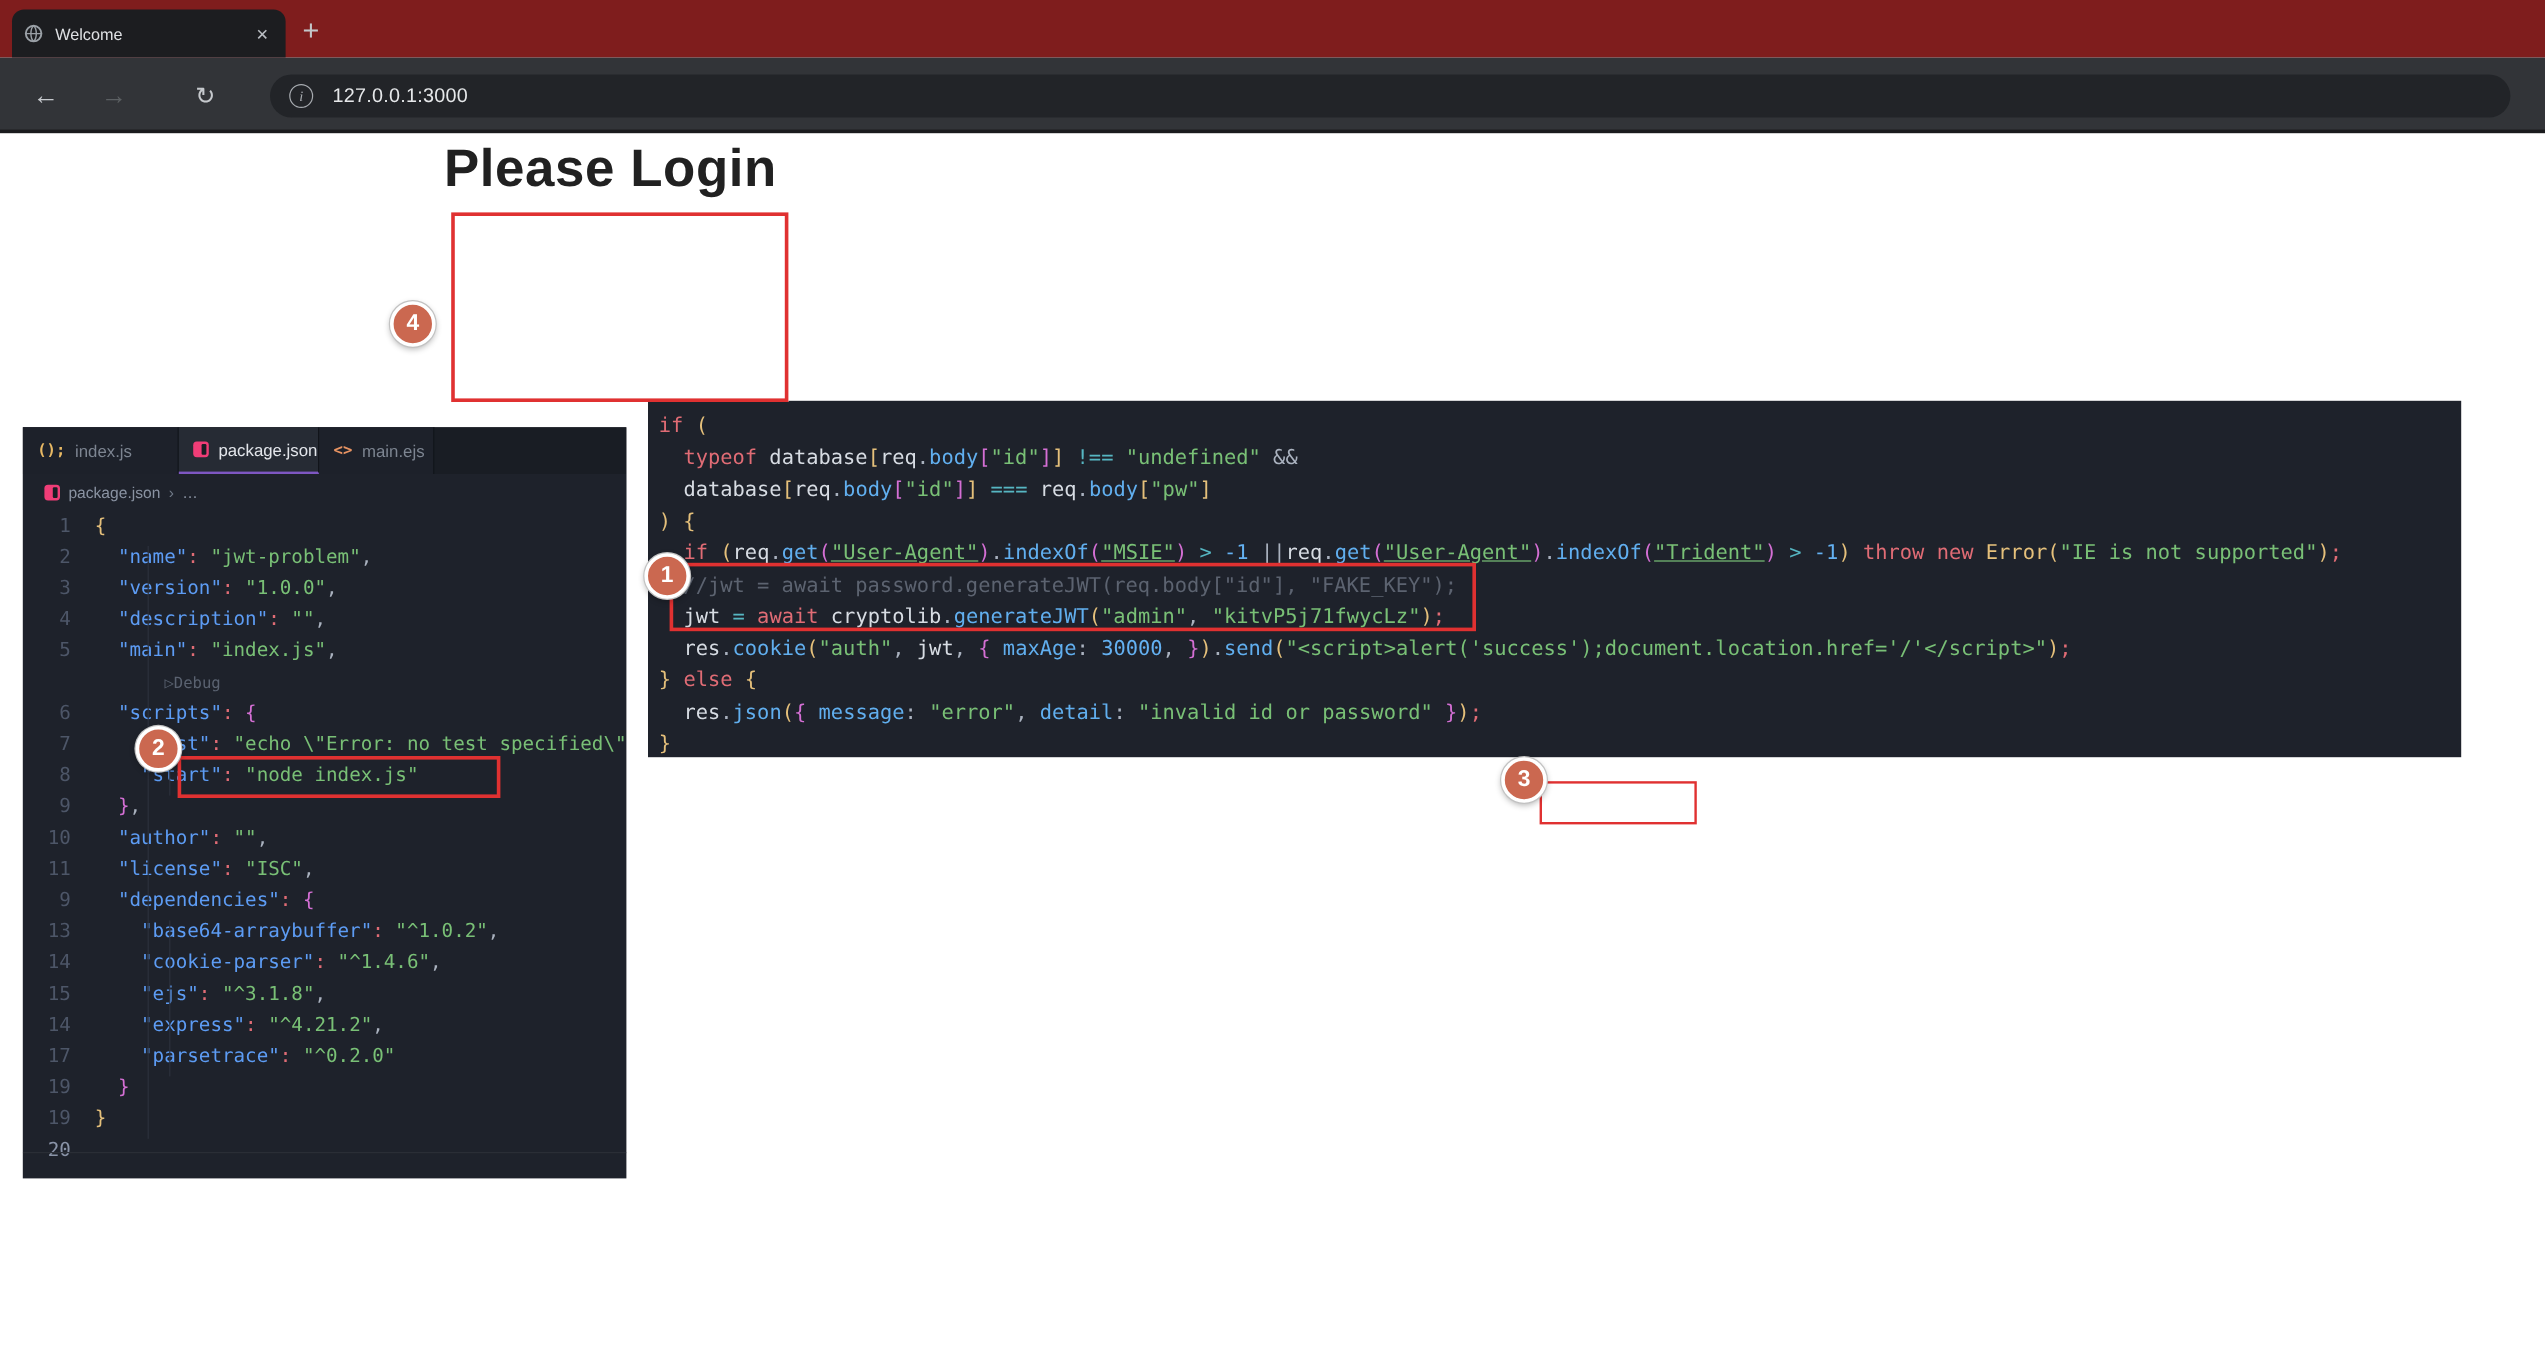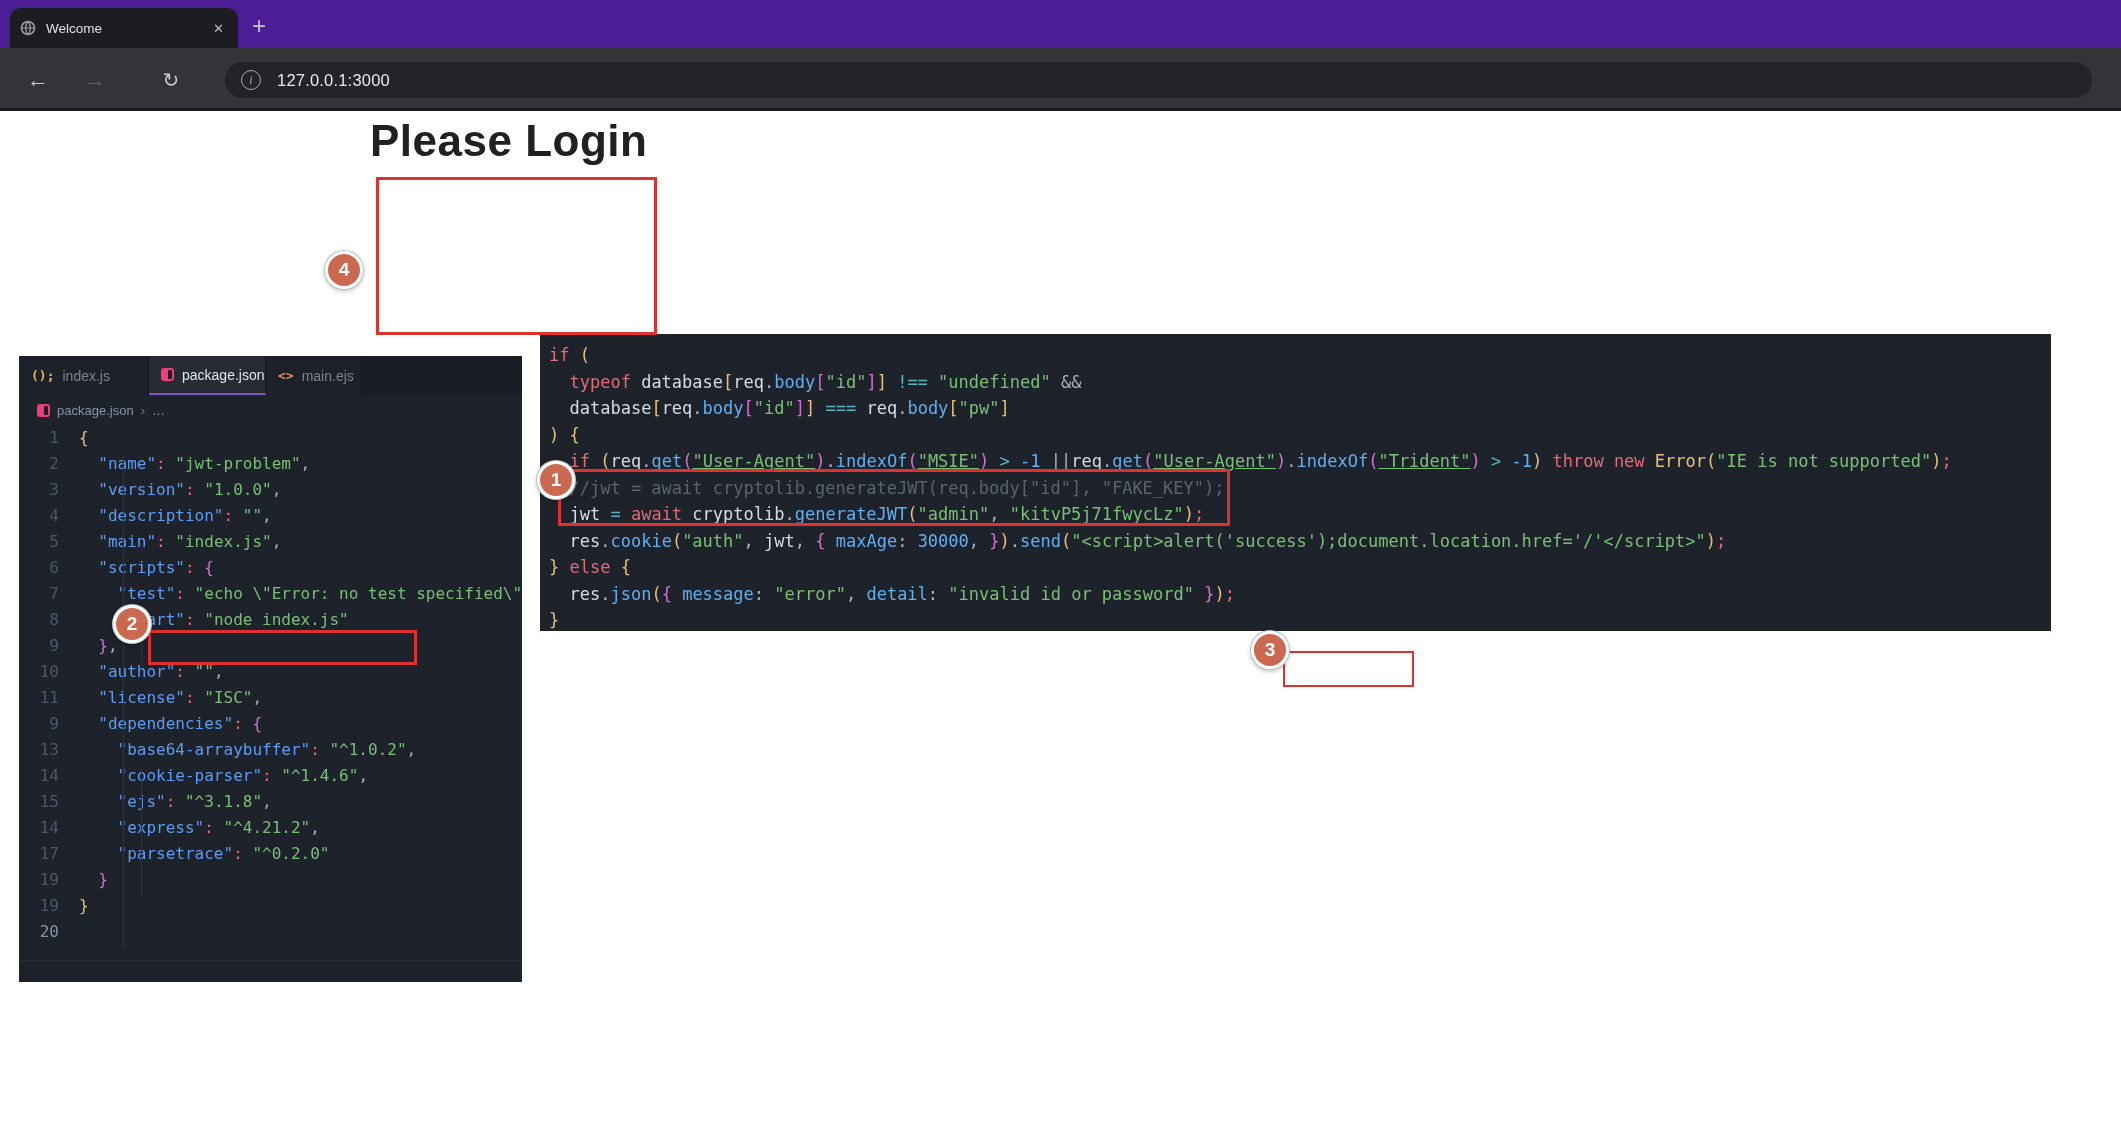--- a/index.html
+++ b/index.html
@@ -1,20 +1,20 @@
 <!DOCTYPE html>
 <html><head>
 <meta charset="utf-8">
 <style>
   html,body{margin:0;padding:0;background:#fff;}
   #canvas{position:relative;width:2121px;height:1127px;overflow:hidden;background:#fff;
           font-family:"Liberation Sans",sans-serif;}
 
   
-  .tabstrip{position:absolute;left:0;top:0;width:2121px;height:48px;background:#4c1d95;}
+  .tabstrip{position:absolute;left:0;top:0;width:2121px;height:48px;background:#7f1d1d;}
   .btab{position:absolute;left:10px;top:8px;width:228px;height:40px;background:#1c1d20;
         border-radius:10px 10px 0 0;display:flex;align-items:center;padding:0 10px;box-sizing:border-box;}
   .btab .title{color:#dfe1e4;font-size:13.5px;margin-left:10px;flex:1;}
   .btab .x{color:#b9bdc2;font-size:13px;padding:2px 4px;}
   .newtab{position:absolute;left:252px;top:12px;color:#c3c6c9;font-size:24px;font-weight:300;}
   .toolbar{position:absolute;left:0;top:48px;width:2121px;height:62px;background:#323438;}
   .navic{position:absolute;top:62px;height:36px;display:flex;align-items:center;justify-content:center;width:36px;font-size:22px;color:#c6c9cd;}
   .urlpill{position:absolute;left:225px;top:62px;width:1867px;height:36px;border-radius:18px;background:#222428;
            display:flex;align-items:center;}
   .infoic{width:18px;height:18px;border:1.6px solid #a7abb0;border-radius:50%;color:#a7abb0;
@@ -140,20 +140,21 @@
     </div>
     <div class="vguide" style="left:104px;top:99px;height:494px;"></div>
     <div class="vguide" style="left:122px;top:255px;height:52px;"></div>
     <div class="vguide" style="left:122px;top:411px;height:130px;"></div>
     <div class="veditor">
         <div class="crow"><span class="ln">1</span><span class="cline"><span class="tk-b1">{</span></span></div>
         <div class="crow"><span class="ln">2</span><span class="cline"><span class="tk-p">  </span><span class="tk-key">"name"</span><span class="tk-col">:</span><span class="tk-p"> </span><span class="tk-str">"jwt-problem"</span><span class="tk-p">,</span></span></div>
         <div class="crow"><span class="ln">3</span><span class="cline"><span class="tk-p">  </span><span class="tk-key">"version"</span><span class="tk-col">:</span><span class="tk-p"> </span><span class="tk-str">"1.0.0"</span><span class="tk-p">,</span></span></div>
         <div class="crow"><span class="ln">4</span><span class="cline"><span class="tk-p">  </span><span class="tk-key">"description"</span><span class="tk-col">:</span><span class="tk-p"> </span><span class="tk-str">""</span><span class="tk-p">,</span></span></div>
         <div class="crow"><span class="ln">5</span><span class="cline"><span class="tk-p">  </span><span class="tk-key">"main"</span><span class="tk-col">:</span><span class="tk-p"> </span><span class="tk-str">"index.js"</span><span class="tk-p">,</span></span></div>
+        <div class="lensrow"><span class="lens">▷Debug</span></div>
         <div class="crow"><span class="ln">6</span><span class="cline"><span class="tk-p">  </span><span class="tk-key">"scripts"</span><span class="tk-col">:</span><span class="tk-p"> </span><span class="tk-b2">{</span></span></div>
         <div class="crow"><span class="ln">7</span><span class="cline"><span class="tk-p">    </span><span class="tk-key">"test"</span><span class="tk-col">:</span><span class="tk-p"> </span><span class="tk-str">"echo \"Error: no test specified\" &amp;&amp; exit 1"</span></span></div>
         <div class="crow"><span class="ln">8</span><span class="cline"><span class="tk-p">    </span><span class="tk-key">"start"</span><span class="tk-col">:</span><span class="tk-p"> </span><span class="tk-str">"node index.js"</span></span></div>
         <div class="crow"><span class="ln">9</span><span class="cline"><span class="tk-p">  </span><span class="tk-b2">}</span><span class="tk-p">,</span></span></div>
         <div class="crow"><span class="ln">10</span><span class="cline"><span class="tk-p">  </span><span class="tk-key">"author"</span><span class="tk-col">:</span><span class="tk-p"> </span><span class="tk-str">""</span><span class="tk-p">,</span></span></div>
         <div class="crow"><span class="ln">11</span><span class="cline"><span class="tk-p">  </span><span class="tk-key">"license"</span><span class="tk-col">:</span><span class="tk-p"> </span><span class="tk-str">"ISC"</span><span class="tk-p">,</span></span></div>
         <div class="crow"><span class="ln">9</span><span class="cline"><span class="tk-p">  </span><span class="tk-key">"dependencies"</span><span class="tk-col">:</span><span class="tk-p"> </span><span class="tk-b2">{</span></span></div>
         <div class="crow"><span class="ln">13</span><span class="cline"><span class="tk-p">    </span><span class="tk-key">"base64-arraybuffer"</span><span class="tk-col">:</span><span class="tk-p"> </span><span class="tk-str">"^1.0.2"</span><span class="tk-p">,</span></span></div>
         <div class="crow"><span class="ln">14</span><span class="cline"><span class="tk-p">    </span><span class="tk-key">"cookie-parser"</span><span class="tk-col">:</span><span class="tk-p"> </span><span class="tk-str">"^1.4.6"</span><span class="tk-p">,</span></span></div>
         <div class="crow"><span class="ln">15</span><span class="cline"><span class="tk-p">    </span><span class="tk-key">"ejs"</span><span class="tk-col">:</span><span class="tk-p"> </span><span class="tk-str">"^3.1.8"</span><span class="tk-p">,</span></span></div>
@@ -165,21 +166,21 @@
       </div>
     <div class="vbottom"></div>
   </div>
 
   <div class="snippet">
       <div class="crow"><span class="cline"><span class="tk-kw">if</span><span class="tk-p"> </span><span class="tk-b1">(</span></span></div>
       <div class="crow"><span class="cline"><span class="tk-p">  </span><span class="tk-kw">typeof</span><span class="tk-var"> database</span><span class="tk-b1">[</span><span class="tk-var">req</span><span class="tk-p">.</span><span class="tk-fn">body</span><span class="tk-b2">[</span><span class="tk-str">"id"</span><span class="tk-b2">]</span><span class="tk-b1">]</span><span class="tk-op"> !== </span><span class="tk-str">"undefined"</span><span class="tk-p"> &amp;&amp;</span></span></div>
       <div class="crow"><span class="cline"><span class="tk-p">  </span><span class="tk-var">database</span><span class="tk-b1">[</span><span class="tk-var">req</span><span class="tk-p">.</span><span class="tk-fn">body</span><span class="tk-b2">[</span><span class="tk-str">"id"</span><span class="tk-b2">]</span><span class="tk-b1">]</span><span class="tk-op"> === </span><span class="tk-var">req</span><span class="tk-p">.</span><span class="tk-fn">body</span><span class="tk-b1">[</span><span class="tk-str">"pw"</span><span class="tk-b1">]</span></span></div>
       <div class="crow"><span class="cline"><span class="tk-b1">) {</span></span></div>
       <div class="crow"><span class="cline"><span class="tk-p">  </span><span class="tk-kw">if</span><span class="tk-p"> </span><span class="tk-b1">(</span><span class="tk-var">req</span><span class="tk-p">.</span><span class="tk-fn">get</span><span class="tk-b2">(</span><span class="tk-strU">"User-Agent"</span><span class="tk-b2">)</span><span class="tk-p">.</span><span class="tk-fn">indexOf</span><span class="tk-b2">(</span><span class="tk-strU">"MSIE"</span><span class="tk-b2">)</span><span class="tk-op"> &gt; </span><span class="tk-num">-1</span><span class="tk-p"> ||</span><span class="tk-var">req</span><span class="tk-p">.</span><span class="tk-fn">get</span><span class="tk-b2">(</span><span class="tk-strU">"User-Agent"</span><span class="tk-b2">)</span><span class="tk-p">.</span><span class="tk-fn">indexOf</span><span class="tk-b2">(</span><span class="tk-strU">"Trident"</span><span class="tk-b2">)</span><span class="tk-op"> &gt; </span><span class="tk-num">-1</span><span class="tk-b1">)</span><span class="tk-kw"> throw new</span><span class="tk-cls"> Error</span><span class="tk-b1">(</span><span class="tk-str">"IE is not supported"</span><span class="tk-b1">)</span><span class="tk-kw">;</span></span></div>
-      <div class="crow"><span class="cline"><span class="tk-cm">  //jwt = await cryptolib.generateJWT(req.body["id"], "FAKE_KEY");</span></span></div>
+      <div class="crow"><span class="cline"><span class="tk-cm">  //jwt = await password.generateJWT(req.body["id"], "FAKE_KEY");</span></span></div>
       <div class="crow"><span class="cline"><span class="tk-p">  </span><span class="tk-var">jwt</span><span class="tk-op"> = </span><span class="tk-kw">await</span><span class="tk-var"> cryptolib</span><span class="tk-p">.</span><span class="tk-fn">generateJWT</span><span class="tk-b1">(</span><span class="tk-str">"admin"</span><span class="tk-p">, </span><span class="tk-str">"kitvP5j71fwycLz"</span><span class="tk-b1">)</span><span class="tk-kw">;</span></span></div>
       <div class="crow"><span class="cline"><span class="tk-p">  </span><span class="tk-var">res</span><span class="tk-p">.</span><span class="tk-fn">cookie</span><span class="tk-b1">(</span><span class="tk-str">"auth"</span><span class="tk-p">, </span><span class="tk-var">jwt</span><span class="tk-p">, </span><span class="tk-b2">{</span><span class="tk-fn"> maxAge</span><span class="tk-p">:</span><span class="tk-num"> 30000</span><span class="tk-p">, </span><span class="tk-b2">}</span><span class="tk-b1">)</span><span class="tk-p">.</span><span class="tk-fn">send</span><span class="tk-b1">(</span><span class="tk-str">"&lt;script&gt;alert('success');document.location.href='/'&lt;/script&gt;"</span><span class="tk-b1">)</span><span class="tk-kw">;</span></span></div>
       <div class="crow"><span class="cline"><span class="tk-b1">} </span><span class="tk-kw">else</span><span class="tk-b1"> {</span></span></div>
       <div class="crow"><span class="cline"><span class="tk-p">  </span><span class="tk-var">res</span><span class="tk-p">.</span><span class="tk-fn">json</span><span class="tk-b1">(</span><span class="tk-b2">{</span><span class="tk-fn"> message</span><span class="tk-p">:</span><span class="tk-str"> "error"</span><span class="tk-p">,</span><span class="tk-fn"> detail</span><span class="tk-p">:</span><span class="tk-str"> "invalid id or password"</span><span class="tk-b2"> }</span><span class="tk-b1">)</span><span class="tk-kw">;</span></span></div>
       <div class="crow"><span class="cline"><span class="tk-b1">}</span></span></div>
     </div>
 
 
   <div class="redbox" style="left:558px;top:469px;width:672px;height:57px;"></div>
   <div class="redbox" style="left:148px;top:630px;width:269px;height:35px;"></div>

